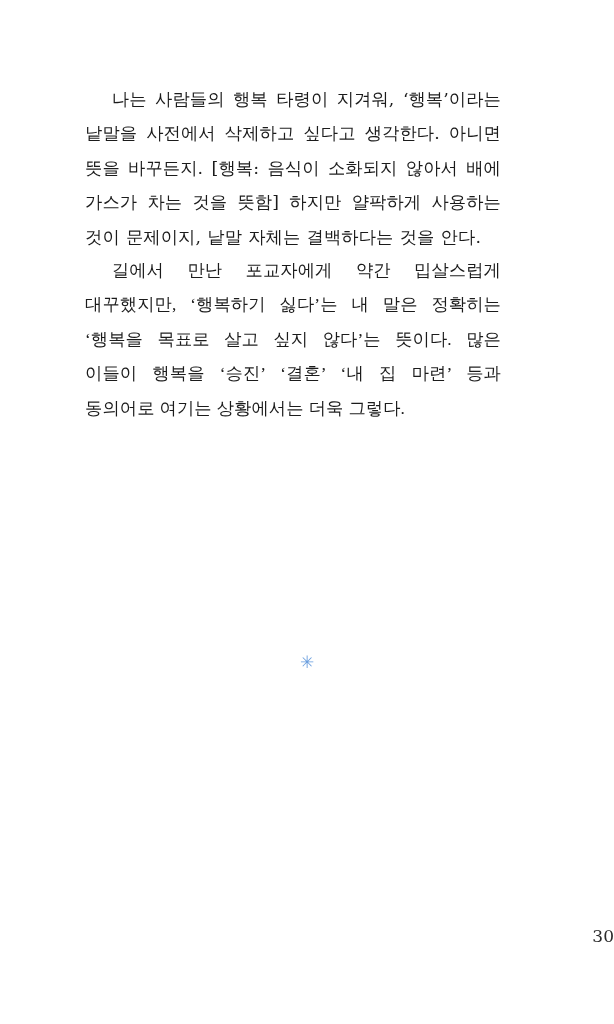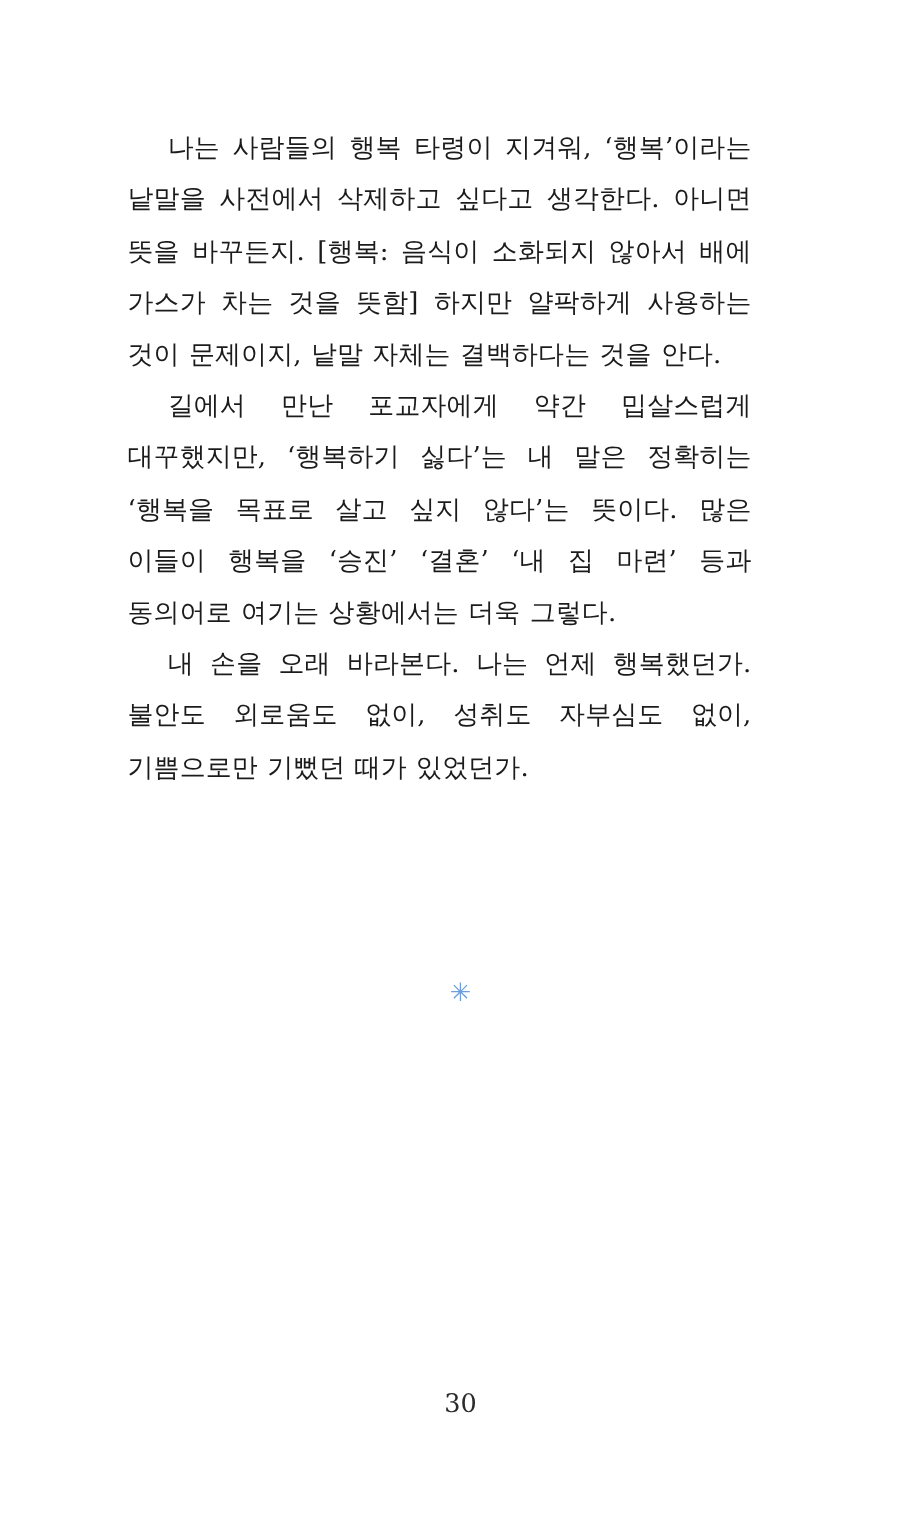--- a/index.html
+++ b/index.html
@@ -41,20 +41,21 @@
     letter-spacing: 0.1px;
     word-spacing: 0.6px;
     font-family: "DejaVu Serif", "Liberation Serif", serif;
     hyphens: none;
     word-break: keep-all;
     overflow-wrap: break-word;
   }
 
   .para + .para {
     margin-top: 0;
+    font-family: Liberation Serif, serif;
   }
 
   
   .divider {
     position: absolute;
     left: 0;
     top: 634px;
     width: 614px;
     text-align: center;
     line-height: 1;
@@ -74,36 +75,35 @@
     left: 85px;
     top: 702px;
     width: 416px;
   }
 
   .folio {
     position: absolute;
     left: 0;
     top: 905px;
     width: 614px;
-    text-align: center;
+    text-align: right;
     font-size: 17px;
     color: #2b2b2b;
     font-family: "DejaVu Serif", "Liberation Serif", serif;
     line-height: 1.4;
   }
 </style>
 </head>
 <body>
 
 <div class="page">
 
   <div class="text-block">
     <p class="para">나는 사람들의 행복 타령이 지겨워, ‘행복’이라는 낱말을 사전에서 삭제하고 싶다고 생각한다. 아니면 뜻을 바꾸든지. [행복: 음식이 소화되지 않아서 배에 가스가 차는 것을 뜻함] 하지만 얄팍하게 사용하는 것이 문제이지, 낱말 자체는 결백하다는 것을 안다.</p>
     <p class="para">길에서 만난 포교자에게 약간 밉살스럽게 대꾸했지만, ‘행복하기 싫다’는 내 말은 정확히는 ‘행복을 목표로 살고 싶지 않다’는 뜻이다. 많은 이들이 행복을 ‘승진’ ‘결혼’ ‘내 집 마련’ 등과 동의어로 여기는 상황에서는 더욱 그렇다.</p>
-    <p class="para">내 손을 오래 바라본다. 나는 언제 행복했던가. 불안도 외로움도 없이, 성취도 자부심도 없이, 기쁨으로만 기뻤던 때가 있었던가.</p>
   </div>
 
   <div class="divider">
     <span class="divider-glyph">✳</span>
   </div>
 
 
   <div class="folio">30</div>
 
 </div>

